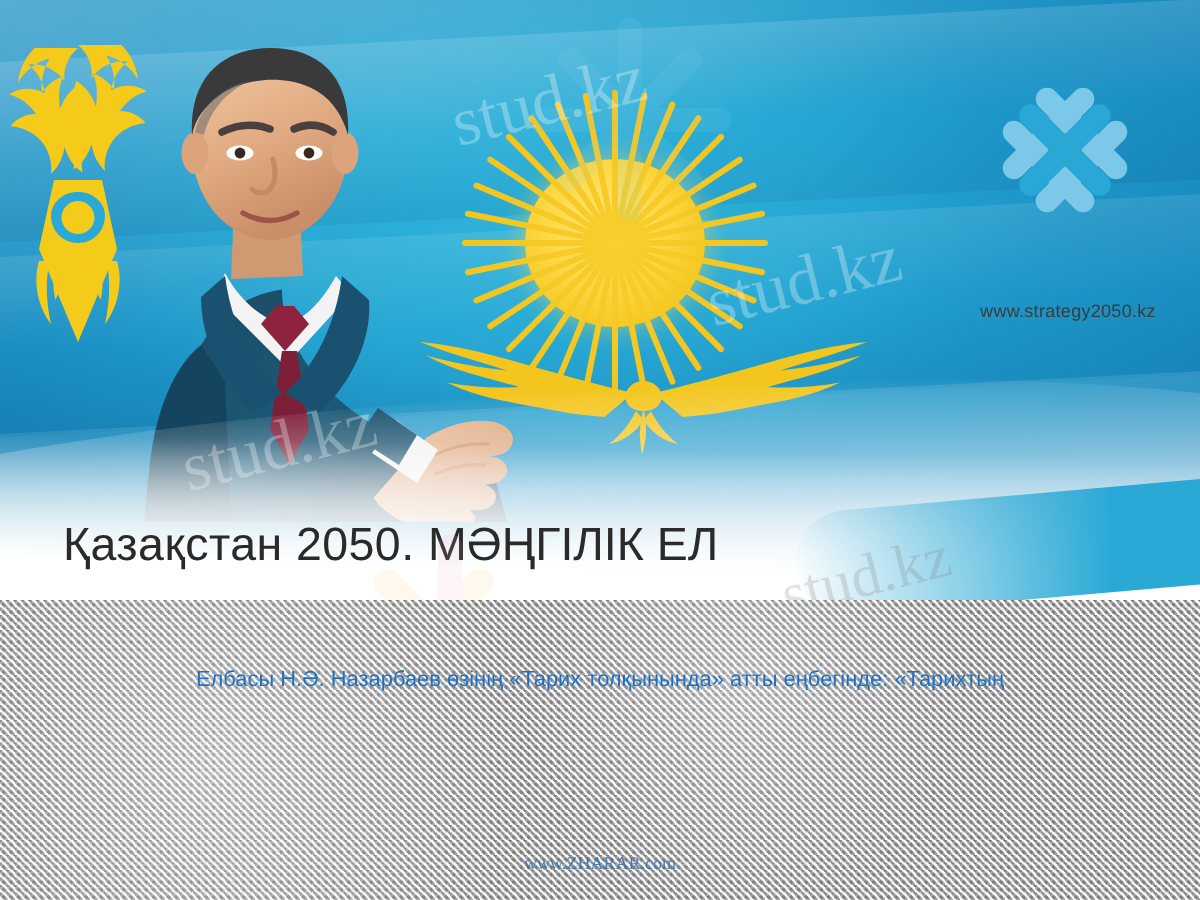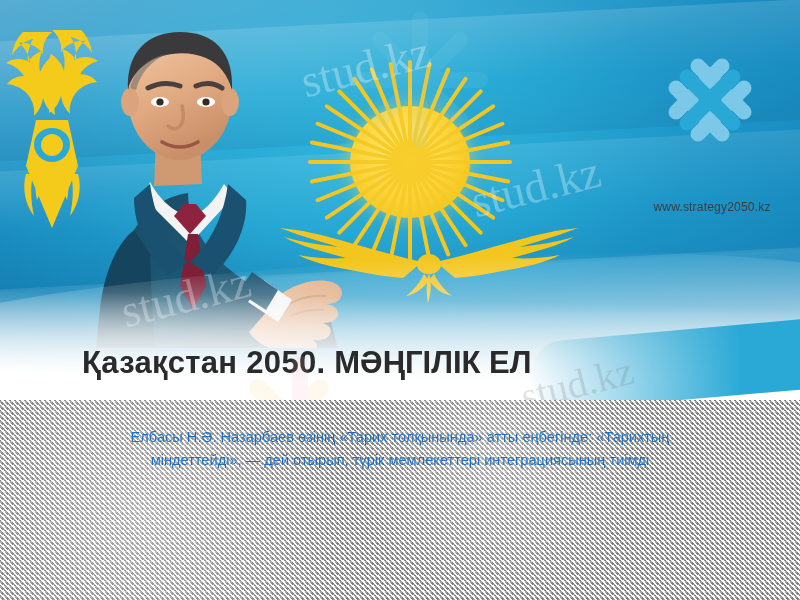--- a/index.html
+++ b/index.html
@@ -84,22 +84,22 @@
   .logo-url{
     position:absolute;left:622px;top:200px;width:180px;text-align:center;
     font-size:12px;color:#3c3c3c;letter-spacing:.2px;
   }
 
   
   .title{
     position:absolute;left:42px;top:345px;
     font-size:31px;color:#2a2a2a;white-space:nowrap;letter-spacing:.3px;
   }
-  .title .light{font-weight:700;margin-left:40px;}
-  .title .bold{font-weight:700;letter-spacing:0;}
+  .title .light{font-weight:400;}
+  .title .bold{font-weight:400;letter-spacing:0;}
 
   
   .text-panel{
     position:absolute;left:0;top:400px;width:800px;height:200px;overflow:hidden;
     background-color:#d8d8d8;
     background-image:
       repeating-linear-gradient(45deg, rgba(255,255,255,.95) 0 2px, rgba(90,90,90,.55) 2px 4px),
       repeating-linear-gradient(-45deg, rgba(255,255,255,.9) 0 2px, rgba(110,110,110,.45) 2px 4px);
     background-size:5px 5px, 5px 5px;
   }
@@ -108,21 +108,21 @@
     background:
       radial-gradient(circle at 18% 55%, rgba(255,255,255,.35), rgba(255,255,255,0) 30%),
       radial-gradient(circle at 62% 30%, rgba(255,255,255,.30), rgba(255,255,255,0) 28%);
     pointer-events:none;
   }
   .quote{
     position:absolute;left:26px;top:26px;width:748px;
     text-align:center;color:#1c6fc4;font-size:14.6px;line-height:23px;
     text-shadow:0 0 1px rgba(255,255,255,.35);
   }
-  .quote p{margin:0;}
+  .quote p{margin:16px;}
   .site-wm{
     position:absolute;left:0;top:168px;width:800px;text-align:center;
     font-family:"Liberation Serif", serif;
     font-size:12px;color:#2f6fb5;opacity:.85;
   }
 
   
   .wm{
     position:absolute;color:rgba(255,255,255,.30);
     font-family:"Liberation Serif", serif;font-size:46px;white-space:nowrap;
@@ -337,18 +337,18 @@
           <path d="M100 34 L100 150"></path>
         </g>
       </g>
     </svg>
   </div>
 
   <div class="text-panel">
     <div class="panel-wm"></div>
     <div class="quote">
       <p>Елбасы Н.Ә. Назарбаев өзінің «Тарих толқынында» атты еңбегінде: «Тарихтың</p>
-      <p>міндеттейді», — дей отырып, түрік мемлекеттері интеграциясының тиімді</p>
-    </div>
+    </div>
+    <div class="site-wm">www.ZHARAR.com</div>
 
   </div>
 
 </div>
 
 </body></html>

